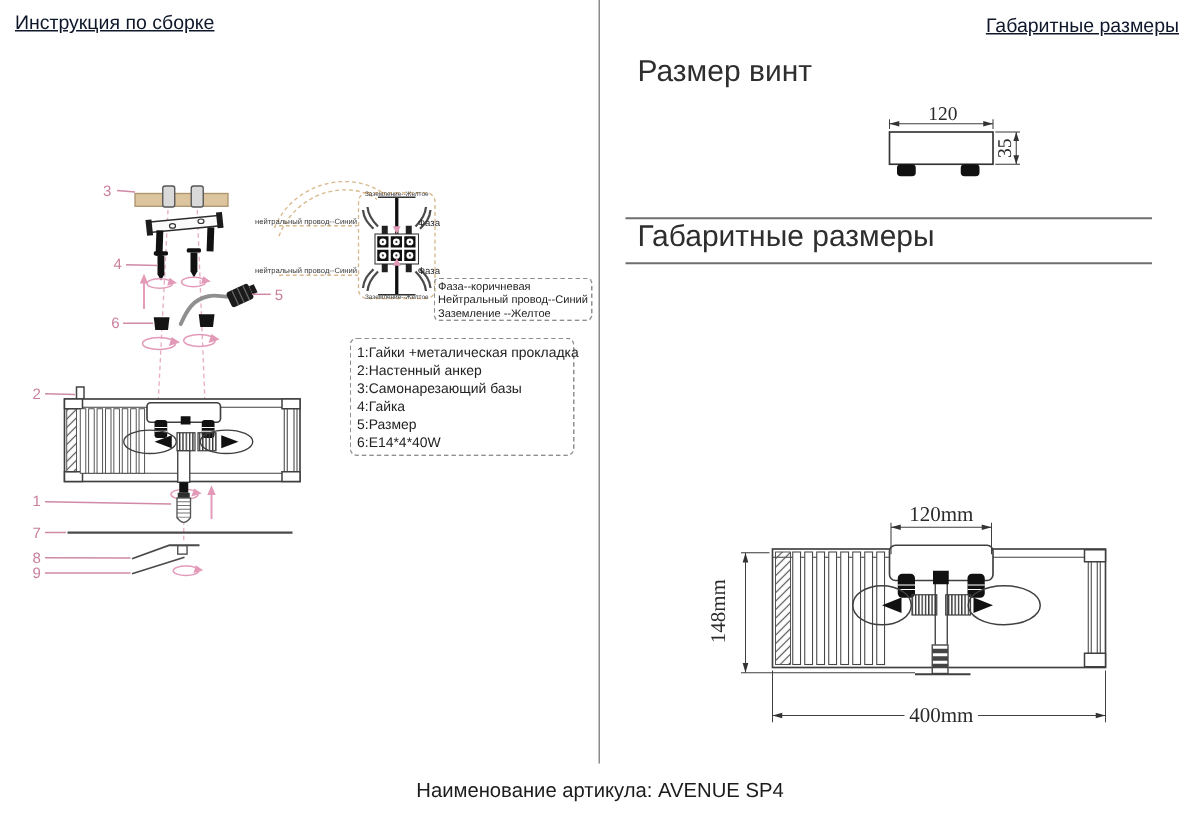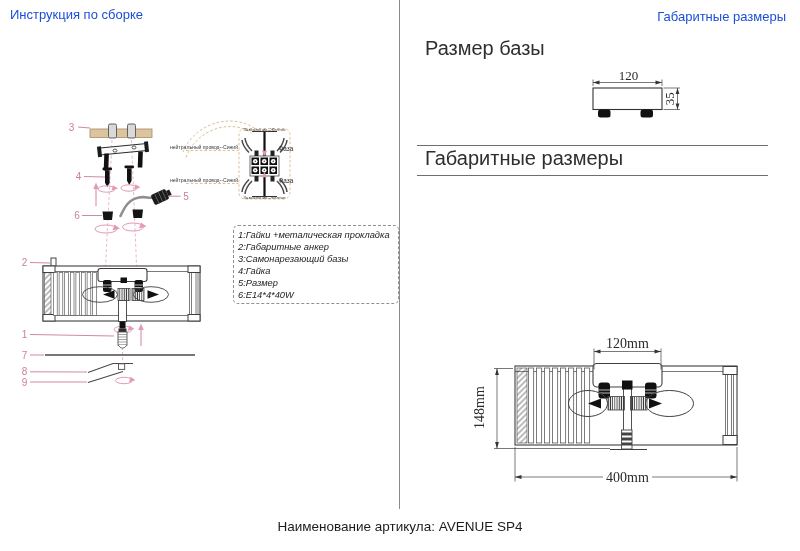--- a/index.html
+++ b/index.html
@@ -1,24 +1,24 @@
 <!DOCTYPE html>
 <html><head>
 <meta charset="utf-8">
 <style>
   html,body{margin:0;padding:0;background:#fff;}
   .page{position:relative;width:800px;height:551px;background:#ffffff;overflow:hidden;
         font-family:"Liberation Sans",sans-serif;color:#1c1c1c;}
   .abs{position:absolute;}
-  .hdr{font-size:13px;color:#1d4ed8;white-space:nowrap;}
+  .hdr{font-size:13px;color:#0f172a;white-space:nowrap;text-decoration:underline;}
   .sec-title{font-size:20px;color:#2e2e2e;white-space:nowrap;}
   .divider{position:absolute;left:399px;top:0;width:1px;height:509px;background:#8a8a8a;}
   .parts-box{position:absolute;left:233px;top:225px;width:142px;height:72px;
-             border:1px dashed #909090;border-radius:5px;padding:3px 18px 2px 4px;
-             font-size:9.3px;line-height:12.1px;color:#222;white-space:nowrap;font-style:italic;}
+             border:1px dashed #909090;border-radius:5px;padding:3px 2px 2px 4px;
+             font-size:9.3px;line-height:12.1px;color:#222;white-space:nowrap;}
   .legend-box{position:absolute;left:289px;top:185px;width:100px;height:25px;
               border:1px dashed #909090;border-radius:4px;padding:1px 2px;
               font-size:7.4px;line-height:8.9px;color:#222;white-space:nowrap;}
   .footer{position:absolute;left:0;top:519px;width:800px;text-align:center;
           font-size:13.5px;color:#1c1c1c;}
   svg{position:absolute;left:0;top:0;}
   svg text{font-family:"Liberation Sans",sans-serif;}
   .callout-num{font-size:10px;fill:#c97f9c;}
   .dim{font-family:"Liberation Serif",serif;font-size:13px;fill:#2a2a2a;}
   .dim-lg{font-family:"Liberation Serif",serif;font-size:14px;fill:#2a2a2a;}
@@ -337,29 +337,34 @@
       <line x1="515" y1="477" x2="603" y2="477" class="thin"></line>
       <line x1="652" y1="477" x2="737" y2="477" class="thin"></line>
       <polygon points="515,477 521.5,475.1 521.5,478.9" fill="#333"></polygon>
       <polygon points="737,477 730.5,475.1 730.5,478.9" fill="#333"></polygon>
       <text class="dim-lg" x="627.5" y="481.5" text-anchor="middle">400mm</text>
     </g>
   </svg>
 
   <div class="abs hdr" style="left:10px;top:7px;">Инструкция по сборке</div>
   <div class="abs hdr" style="right:14px;top:9px;">Габаритные размеры</div>
-  <div class="abs sec-title" style="left:425px;top:37px;">Размер базы</div>
+  <div class="abs sec-title" style="left:425px;top:37px;">Размер винт</div>
   <div class="abs sec-title" style="left:425px;top:147px;">Габаритные размеры</div>
 
   <div class="parts-box">
     <div>1:Гайки +металическая прокладка</div>
-    <div>2:Габаритные анкер</div>
+    <div>2:Настенный анкер</div>
     <div>3:Самонарезающий базы</div>
     <div>4:Гайка</div>
     <div>5:Размер</div>
     <div>6:E14*4*40W</div>
   </div>
 
+  <div class="legend-box">
+    <div>Фаза--коричневая</div>
+    <div>Нейтральный провод--Синий</div>
+    <div>Заземление --Желтое</div>
+  </div>
 
   <div class="divider"></div>
 
   <div class="footer">Наименование артикула: AVENUE SP4</div>
 </div>
 
 </body></html>

